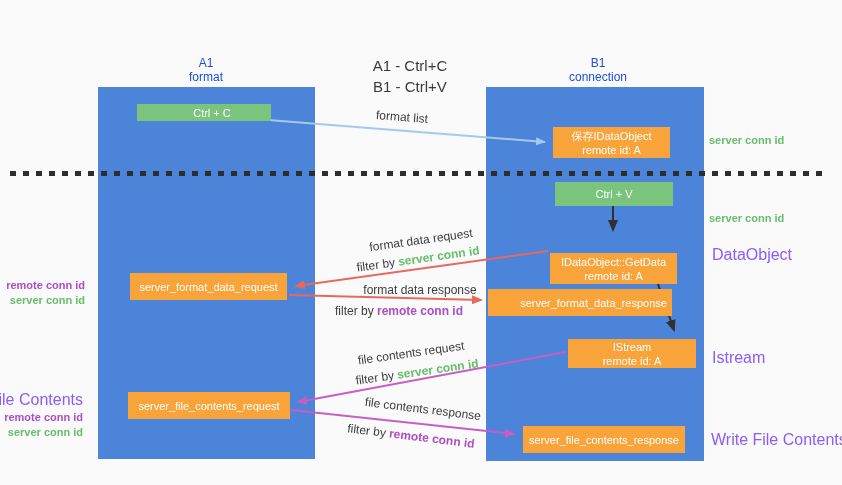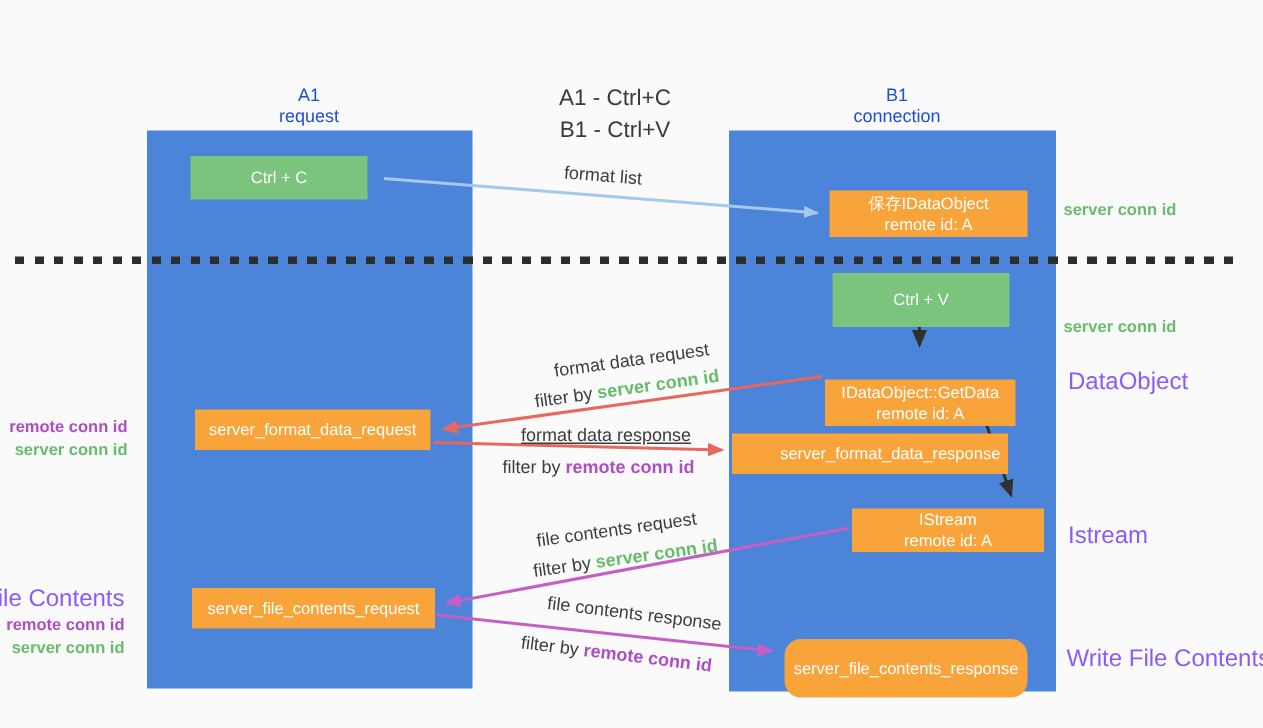--- a/index.html
+++ b/index.html
@@ -33,21 +33,21 @@
 
 <div class="canvas">
 
   <div class="title">
     <div>A1 - Ctrl+C</div>
     <div>B1 - Ctrl+V</div>
   </div>
 
   <div class="lane-header lh-left">
     <div>A1</div>
-    <div>request</div>
+    <div>format</div>
   </div>
   <div class="lane-header lh-right">
     <div>B1</div>
     <div>connection</div>
   </div>
 
   <div class="lane lane-left"></div>
   <div class="lane lane-right"></div>
 
   <div class="divider"></div>
@@ -69,30 +69,30 @@
     </defs>
     <line x1="256" y1="119" x2="545" y2="142" stroke="#a5c9ea" stroke-width="2" marker-end="url(#m-blue)"></line>
     <line x1="613" y1="203" x2="613" y2="230" stroke="#303030" stroke-width="2" marker-end="url(#m-black)"></line>
     <line x1="548" y1="251" x2="296" y2="286" stroke="#e7695d" stroke-width="2" marker-end="url(#m-red)"></line>
     <line x1="289" y1="295" x2="481" y2="300" stroke="#e7695d" stroke-width="2" marker-end="url(#m-red)"></line>
     <line x1="651" y1="264" x2="674" y2="330" stroke="#303030" stroke-width="2" marker-end="url(#m-black)"></line>
     <line x1="566" y1="352" x2="298" y2="402" stroke="#c55fc4" stroke-width="2" marker-end="url(#m-magenta)"></line>
     <line x1="291" y1="410" x2="514" y2="434" stroke="#c55fc4" stroke-width="2" marker-end="url(#m-magenta)"></line>
   </svg>
 
-  <div class="node ngreen" style="left:127px;top:104px;width:118px;height:29px;">
+  <div class="node ngreen" style="left:137px;top:104px;width:118px;height:17px;padding-left:16px;">
     <div>Ctrl + C</div>
   </div>
 
-  <div class="node norange" style="left:553px;top:127px;width:132px;height:31px;">
+  <div class="node norange" style="left:553px;top:127px;width:117px;height:31px;">
     <div>保存IDataObject</div>
     <div>remote id: A</div>
   </div>
 
-  <div class="node ngreen" style="left:555px;top:182px;width:118px;height:36px;">
+  <div class="node ngreen" style="left:555px;top:182px;width:118px;height:24px;">
     <div>Ctrl + V</div>
   </div>
 
   <div class="node norange" style="left:550px;top:237px;width:127px;height:31px;margin-top:16px;">
     <div>IDataObject::GetData</div>
     <div>remote id: A</div>
   </div>
 
   <div class="node norange" style="left:130px;top:273px;width:157px;height:27px;">
     <div>server_format_data_request</div>
@@ -104,32 +104,32 @@
 
   <div class="node norange" style="left:568px;top:339px;width:128px;height:29px;">
     <div>IStream</div>
     <div>remote id: A</div>
   </div>
 
   <div class="node norange" style="left:128px;top:392px;width:162px;height:27px;">
     <div>server_file_contents_request</div>
   </div>
 
-  <div class="node norange" style="left:523px;top:426px;width:162px;height:39px;border-radius:11px;">
+  <div class="node norange" style="left:523px;top:426px;width:162px;height:27px;">
     <div>server_file_contents_response</div>
   </div>
 
   <div class="flabel" style="left:402px;top:117px;transform:translate(-50%,-50%) rotate(4.5deg);">format list</div>
 
   <div class="flabel" style="left:421px;top:240px;transform:translate(-50%,-50%) rotate(-8deg);">format data request</div>
   <div class="flabel" style="left:418px;top:259px;transform:translate(-50%,-50%) rotate(-8deg);">
     <span>filter by </span><span class="c-green">server conn id</span>
   </div>
 
-  <div class="flabel" style="left:404px;top:290px;transform:translate(-50%,-50%);text-decoration:underline;">format data response</div>
+  <div class="flabel" style="left:420px;top:290px;transform:translate(-50%,-50%);">format data response</div>
   <div class="flabel" style="left:399px;top:311px;transform:translate(-50%,-50%);">
     <span>filter by </span><span class="c-purple">remote conn id</span>
   </div>
 
   <div class="flabel" style="left:411px;top:353px;transform:translate(-50%,-50%) rotate(-8deg);">file contents request</div>
   <div class="flabel" style="left:417px;top:372px;transform:translate(-50%,-50%) rotate(-8deg);">
     <span>filter by </span><span class="c-green">server conn id</span>
   </div>
 
   <div class="flabel" style="left:423px;top:409px;transform:translate(-50%,-50%) rotate(7deg);">file contents response</div>

